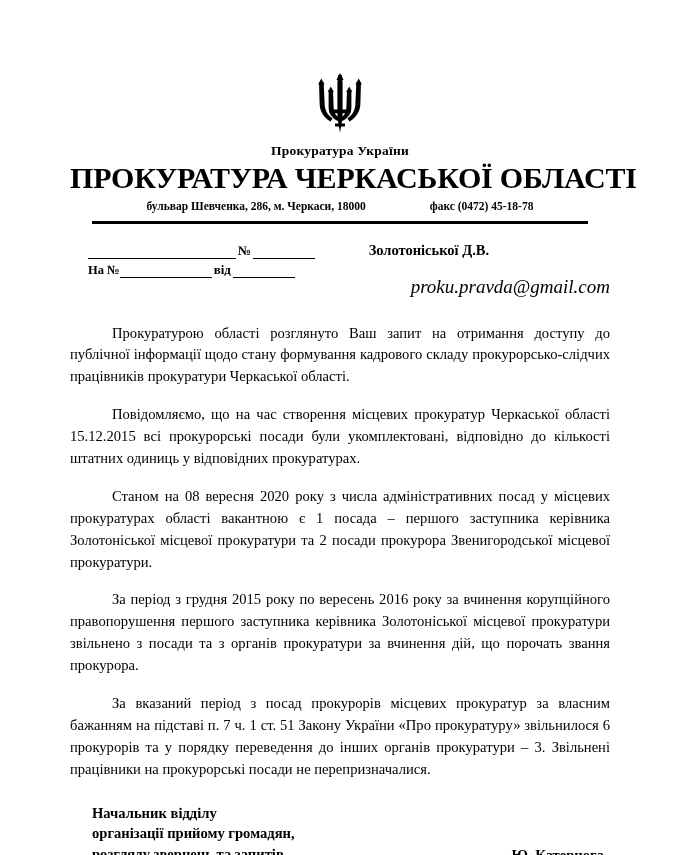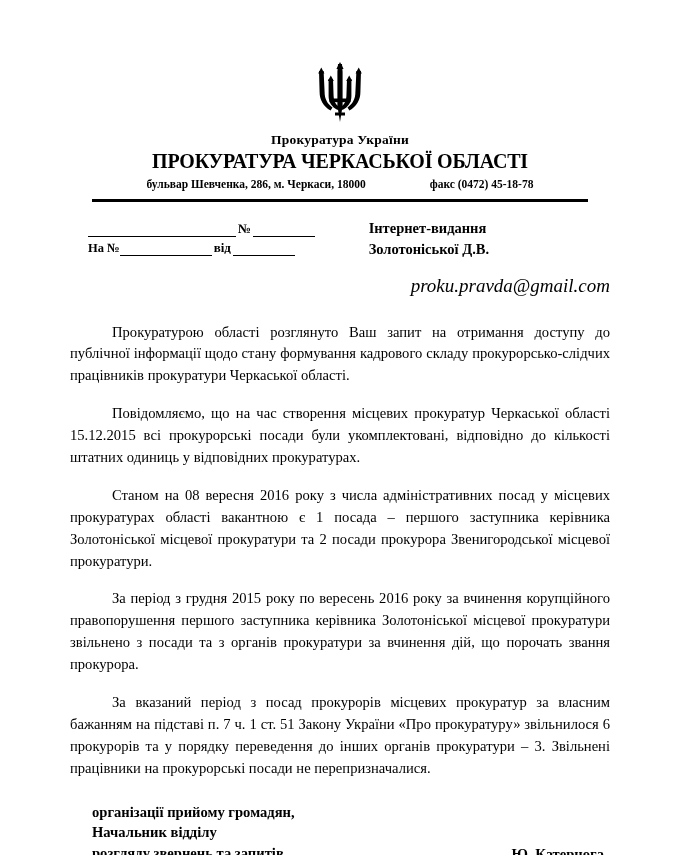--- a/index.html
+++ b/index.html
@@ -12,21 +12,21 @@
     height: 855px;
     font-family: "Liberation Serif", serif;
     color: #000000;
     overflow: hidden;
   }
   .page {
     position: relative;
     width: 680px;
     height: 855px;
     box-sizing: border-box;
-    padding: 4px 70px;
+    padding: 15px 70px;
   }
 
   
   .emblem-wrap {
     text-align: center;
     padding-top: 58px;
     line-height: 0;
   }
   .emblem {
     display: inline-block;
@@ -34,21 +34,21 @@
   .org-line {
     text-align: center;
     font-weight: bold;
     font-size: 13.5px;
     letter-spacing: 0.2px;
     margin-top: 8px;
   }
   .org-title {
     text-align: center;
     font-weight: bold;
-    font-size: 20px;
+    font-size: 30px;
     letter-spacing: -0.2px;
     margin-top: 2px;
     white-space: nowrap;
   }
   .org-address-row {
     display: flex;
     justify-content: center;
     align-items: center;
     gap: 64px;
     font-weight: bold;
@@ -198,37 +198,36 @@
       </div>
       <div class="ref-row">
         <span class="lbl">На №</span>
         <span class="fill f3"></span>
         <span class="sep">від</span>
         <span class="fill f4"></span>
       </div>
     </div>
 
     <div class="addressee">
-      <div>Інтернет-видання</div>
       <div>Золотоніської Д.В.</div>
       <div class="email">proku.pravda@gmail.com</div>
     </div>
 
   </div>
 
   <div class="body-text">
     <p>Прокуратурою області розглянуто Ваш запит на отримання доступу до публічної інформації щодо стану формування кадрового складу прокурорсько-слідчих працівників прокуратури Черкаської області.</p>
     <p>Повідомляємо, що на час створення місцевих прокуратур Черкаської області 15.12.2015 всі прокурорські посади були укомплектовані, відповідно до кількості штатних одиниць у відповідних прокуратурах.</p>
-    <p>Станом на 08 вересня 2016 року з числа адміністративних посад у місцевих прокуратурах області вакантною є 1 посада – першого заступника керівника Золотоніської місцевої прокуратури та 2 посади прокурора Звенигородської місцевої прокуратури.</p>
+    <p>Станом на 08 вересня 2020 року з числа адміністративних посад у місцевих прокуратурах області вакантною є 1 посада – першого заступника керівника Золотоніської місцевої прокуратури та 2 посади прокурора Звенигородської місцевої прокуратури.</p>
     <p>За період з грудня 2015 року по вересень 2016 року за вчинення корупційного правопорушення першого заступника керівника Золотоніської місцевої прокуратури звільнено з посади та з органів прокуратури за вчинення дій, що порочать звання прокурора.</p>
     <p>За вказаний період з посад прокурорів місцевих прокуратур за власним бажанням на підставі п. 7 ч. 1 ст. 51 Закону України «Про прокуратуру» звільнилося 6 прокурорів та у порядку переведення до інших органів прокуратури – 3. Звільнені працівники на прокурорські посади не перепризначалися.</p>
   </div>
 
   <div class="sign">
     <div class="sign-left">
+      <div>Начальник відділу</div>
       <div>організації прийому громадян,</div>
-      <div>Начальник відділу</div>
       <div>розгляду звернень та запитів</div>
     </div>
     <div class="sign-right">Ю. Катернога</div>
   </div>
 
 </div>
 
 </body></html>

